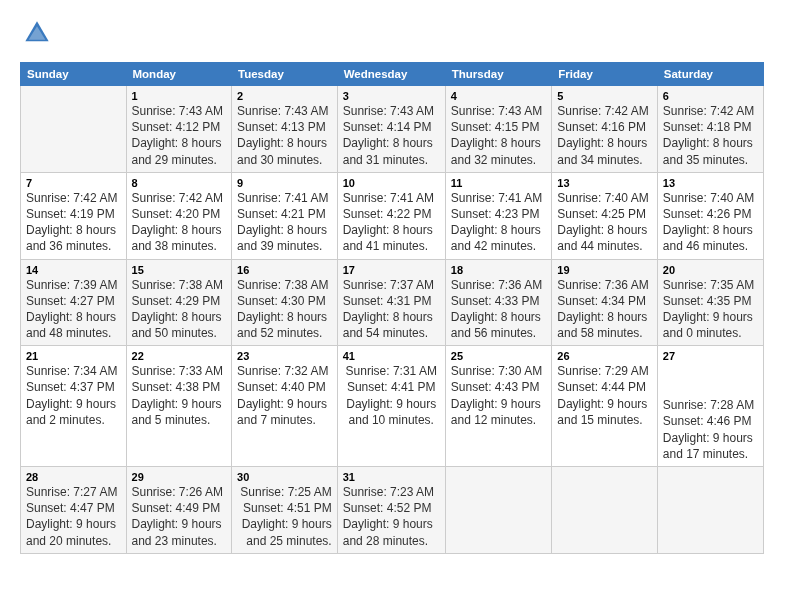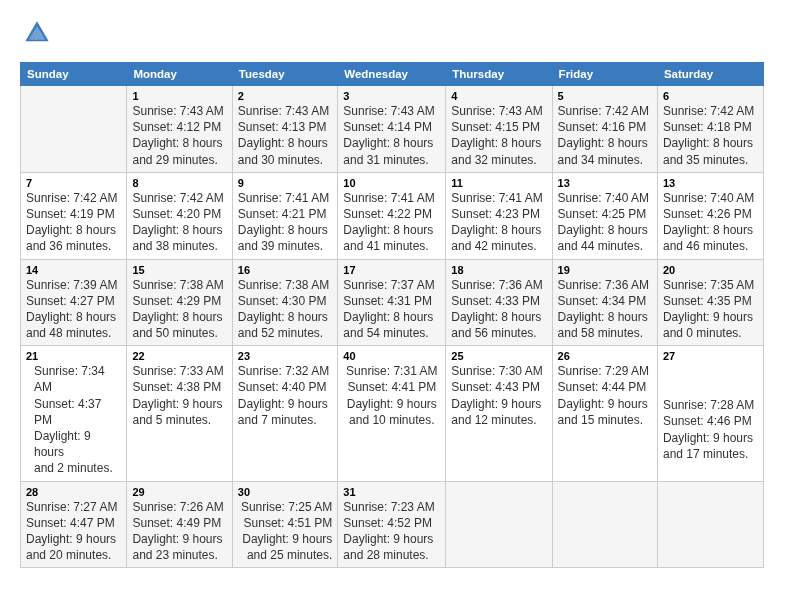--- a/index.html
+++ b/index.html
@@ -272,41 +272,41 @@
             <span class="day-number">20</span>
             <div class="day-info" style="white-space: pre-line;">Sunrise: 7:35 AM
 Sunset: 4:35 PM
 Daylight: 9 hours
 and 0 minutes.</div>
           </td>
         </tr>
         <tr>
           <td>
             <span class="day-number">21</span>
-            <div class="day-info" style="white-space: pre-line; margin-left: 8px;">Sunrise: 7:34 AM
+            <div class="day-info" style="white-space: pre-line;">Sunrise: 7:34 AM
 Sunset: 4:37 PM
 Daylight: 9 hours
 and 2 minutes.</div>
           </td>
           <td>
             <span class="day-number">22</span>
             <div class="day-info" style="white-space: pre-line;">Sunrise: 7:33 AM
 Sunset: 4:38 PM
 Daylight: 9 hours
 and 5 minutes.</div>
           </td>
           <td>
             <span class="day-number">23</span>
             <div class="day-info" style="white-space: pre-line;">Sunrise: 7:32 AM
 Sunset: 4:40 PM
 Daylight: 9 hours
 and 7 minutes.</div>
           </td>
           <td>
-            <span class="day-number">40</span>
+            <span class="day-number">41</span>
             <div class="day-info" style="white-space: pre-line; text-align: center;">Sunrise: 7:31 AM
 Sunset: 4:41 PM
 Daylight: 9 hours
 and 10 minutes.</div>
           </td>
           <td>
             <span class="day-number">25</span>
             <div class="day-info" style="white-space: pre-line;">Sunrise: 7:30 AM
 Sunset: 4:43 PM
 Daylight: 9 hours

